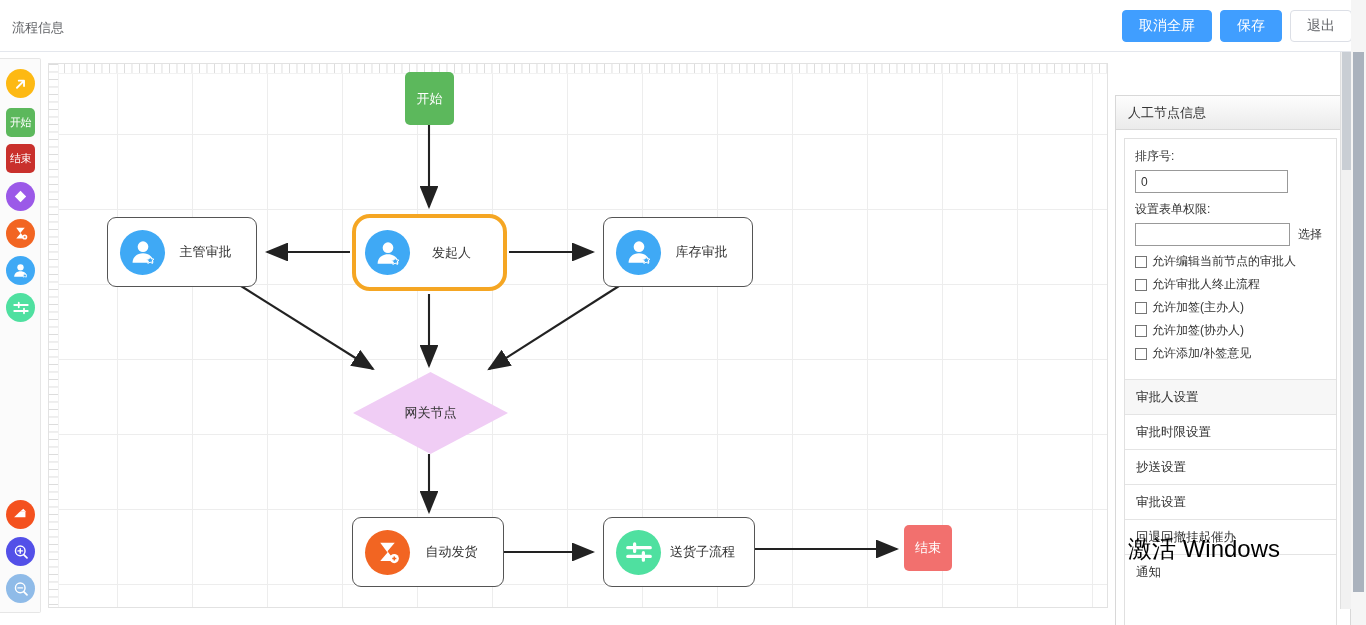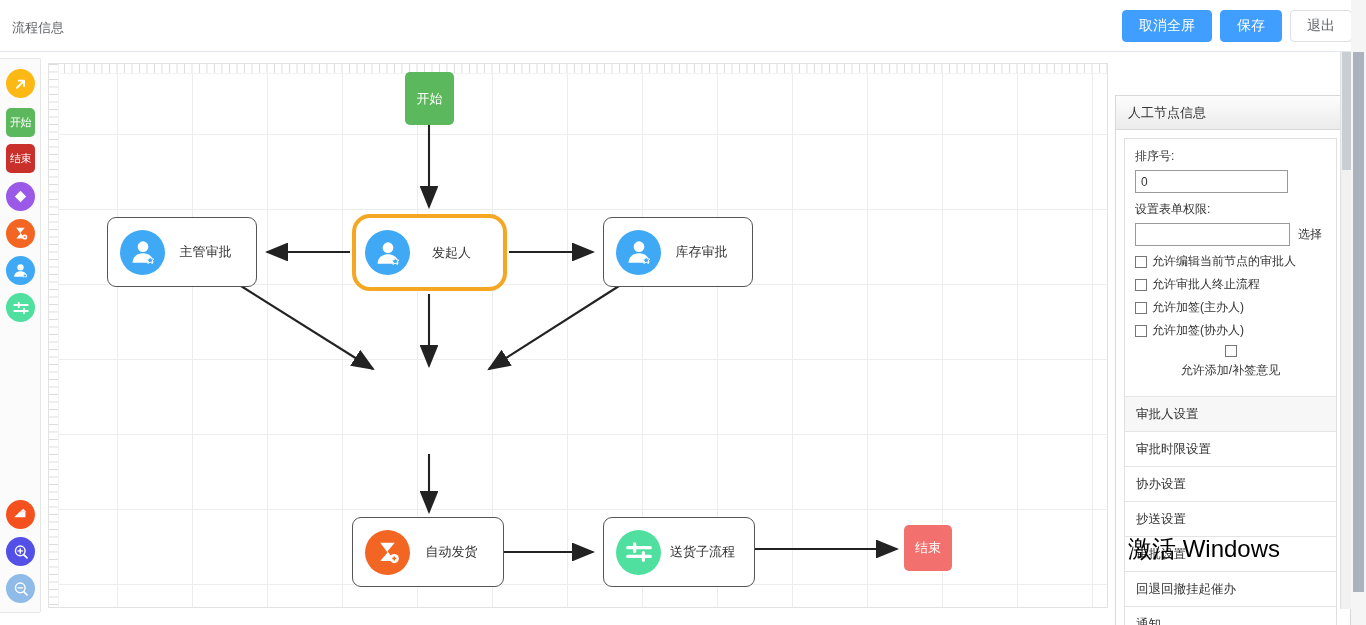--- a/index.html
+++ b/index.html
@@ -322,20 +322,24 @@
     <div class="nico" style="background:#3fa9f5;">
       <svg width="32" height="32" viewBox="0 0 24 24">
         <circle cx="12" cy="8" r="4" fill="#fff"></circle>
         <path d="M4.2 20 C4.2 15.6 7.7 13 12 13 C16.3 13 19.8 15.6 19.8 20 Z" fill="#fff"></path>
         <path d="M17.4 15.4 l.85 1.75 1.95.2 -1.45 1.35 .42 1.9 -1.77-.95 -1.77.95 .42-1.9 -1.45-1.35 1.95-.2 Z" fill="#3fa9f5" stroke="#fff" stroke-width=".75"></path>
       </svg>
     </div>
     <div class="nlabel">库存审批</div>
   </div>
 
+  <div class="node node-gw" style="left:304px;top:308px;width:155px;height:82px;">
+    <div class="gwshape"></div>
+    <span class="gwlabel">网关节点</span>
+  </div>
 
   <div class="node node-task" style="left:303px;top:453px;width:152px;height:70px;">
     <div class="nico" style="background:#f26522;">
       <svg width="29" height="29" viewBox="0 0 24 24">
         <path d="M6 4 H18 L12 11 L18 19 H6 L12 12 Z" fill="#fff"></path>
         <circle cx="17.6" cy="17" r="3.8" fill="#fff"></circle>
         <path d="M15.9 17 h3.4 M17.6 15.3 v3.4" stroke="#f26522" stroke-width="1.2"></path>
       </svg>
     </div>
     <div class="nlabel">自动发货</div>
@@ -379,36 +383,33 @@
         <span class="cb-text">允许审批人终止流程</span>
       </div>
       <div class="cb-row">
         <span class="cb"></span>
         <span class="cb-text">允许加签(主办人)</span>
       </div>
       <div class="cb-row">
         <span class="cb"></span>
         <span class="cb-text">允许加签(协办人)</span>
       </div>
-      <div class="cb-row" style="margin-bottom:9px;flex-direction:column;">
+      <div class="cb-row" style="margin-bottom:9px;">
         <span class="cb"></span>
         <span class="cb-text">允许添加/补签意见</span>
       </div>
     </div>
 
     <div class="acc-item shaded">
       <span>审批人设置</span>
     </div>
     <div class="acc-item">
       <span>审批时限设置</span>
     </div>
     <div class="acc-item">
-      <span>协办设置</span>
-    </div>
-    <div class="acc-item">
       <span>抄送设置</span>
     </div>
     <div class="acc-item">
       <span>审批设置</span>
     </div>
     <div class="acc-item">
       <span>回退回撤挂起催办</span>
     </div>
     <div class="acc-item">
       <span>通知</span>

